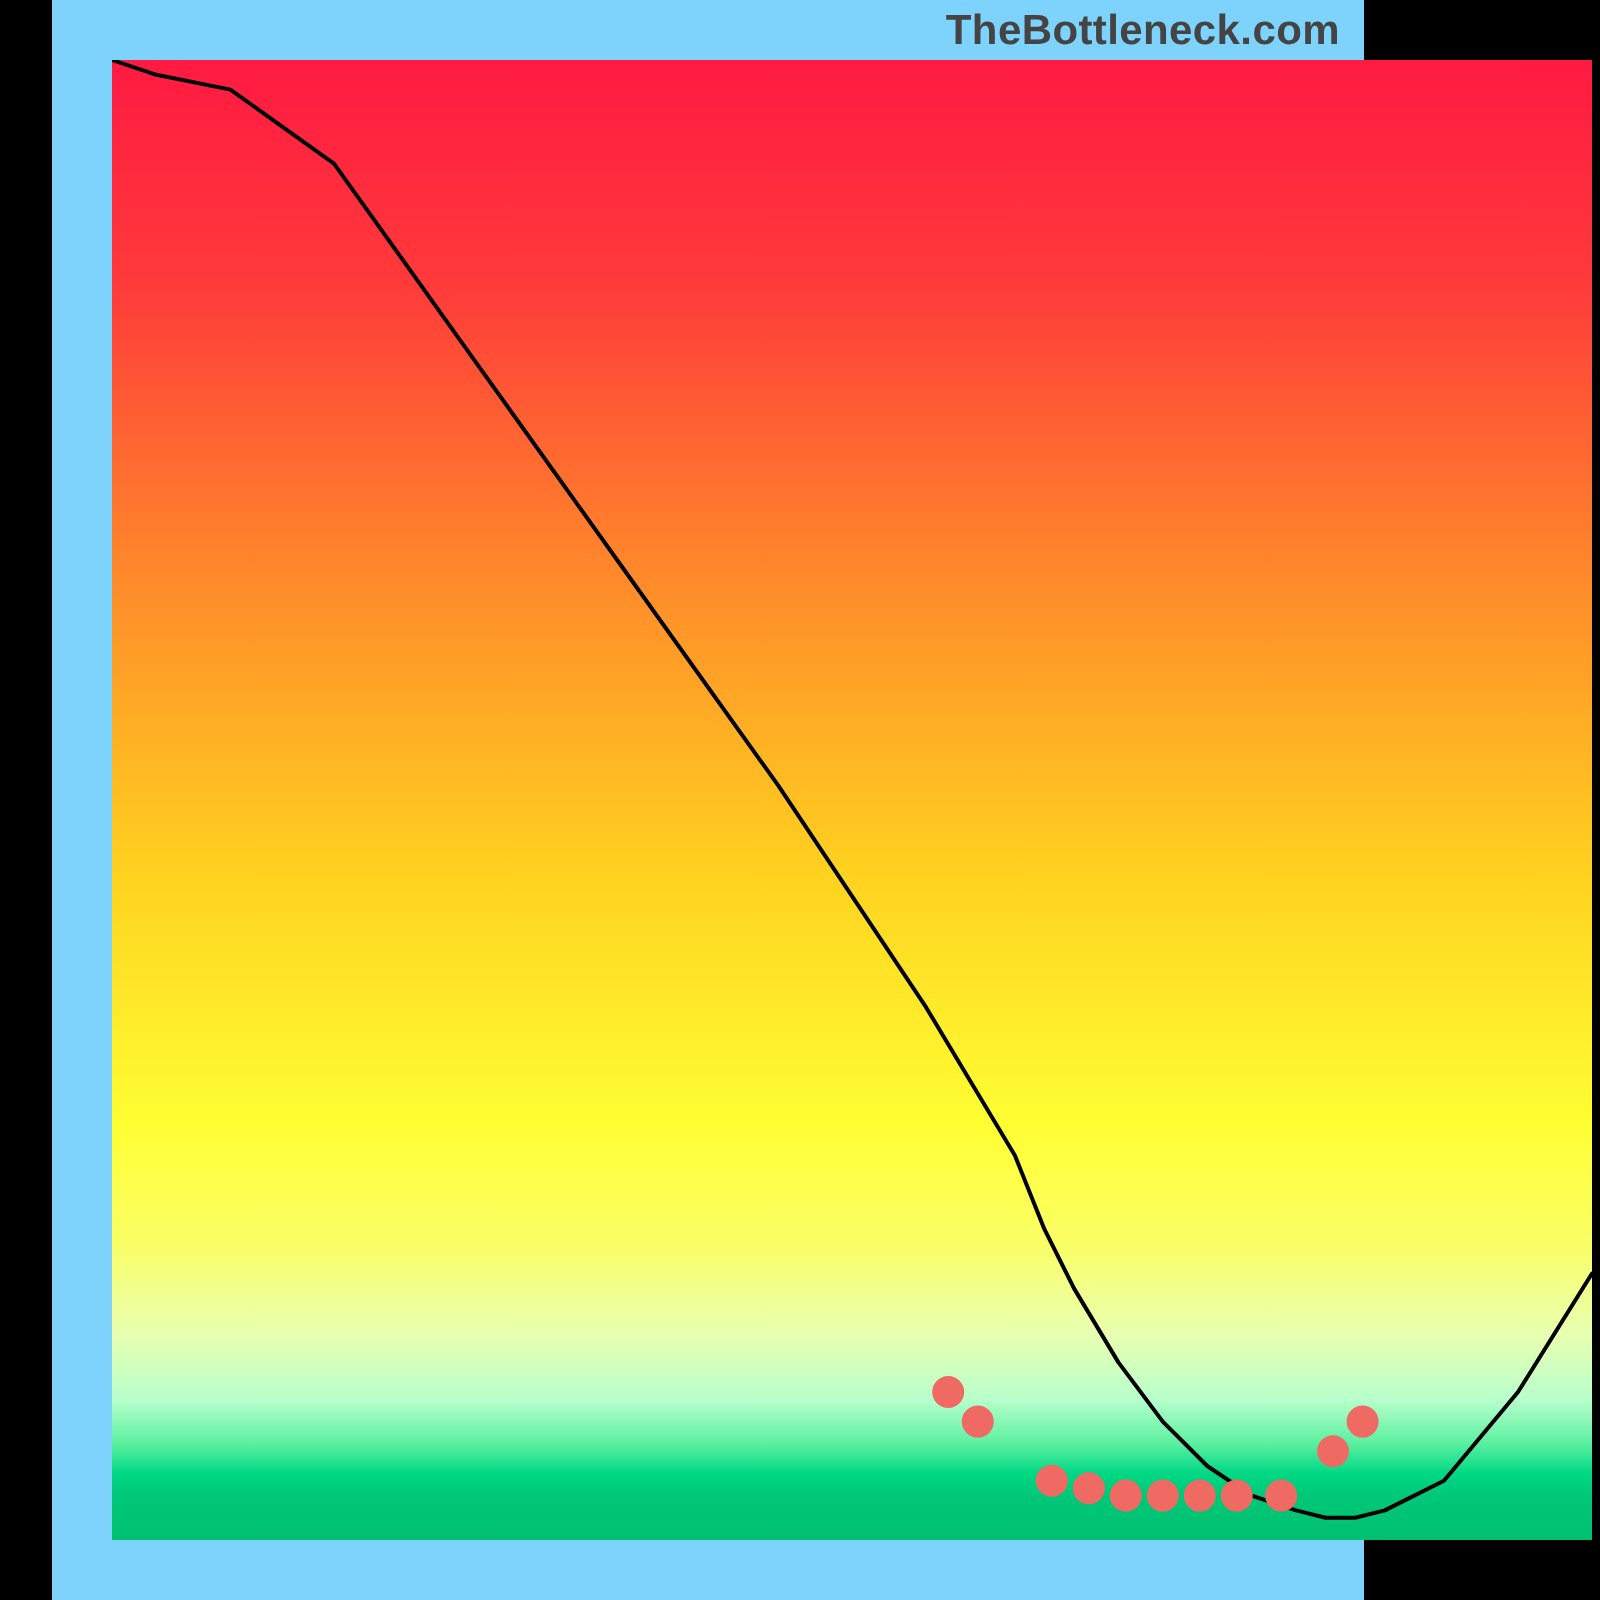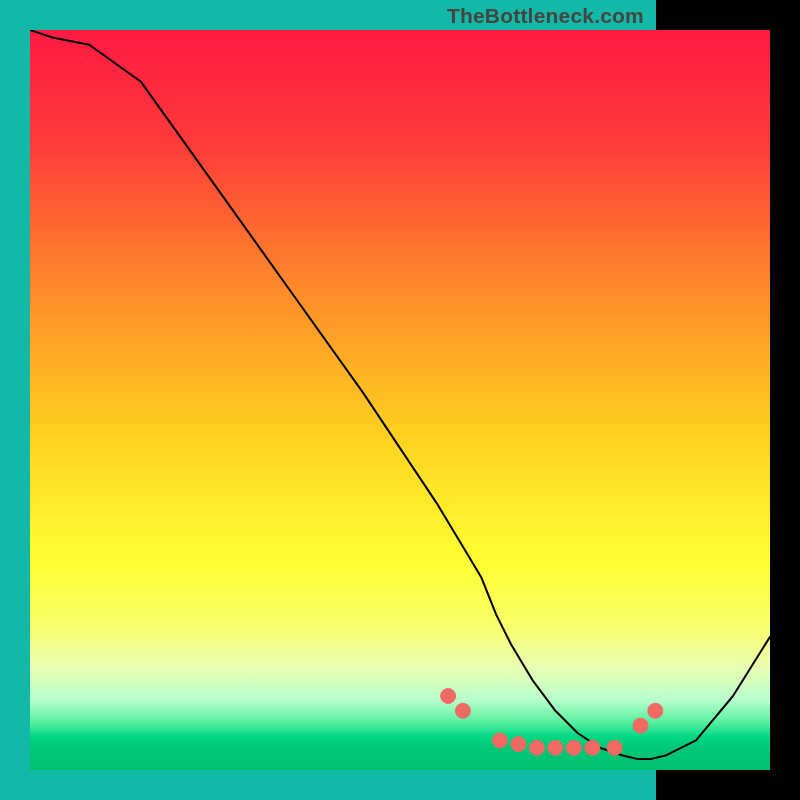--- a/index.html
+++ b/index.html
@@ -7,21 +7,22 @@
     padding: 0;
     width: 800px;
     height: 800px;
     background: #000;
     font-family: Arial, sans-serif;
   }
   .container {
     position: relative;
     width: 656px;
     height: 800px;
-    background: #14b8a6;
+    background: #7dd3fc;
+    margin-left: 26px;
   }
   .attribution {
     position: absolute;
     top: 4px;
     right: 12px;
     color: #444;
     font-size: 21px;
     font-weight: 600;
     letter-spacing: 0.2px;
   }

